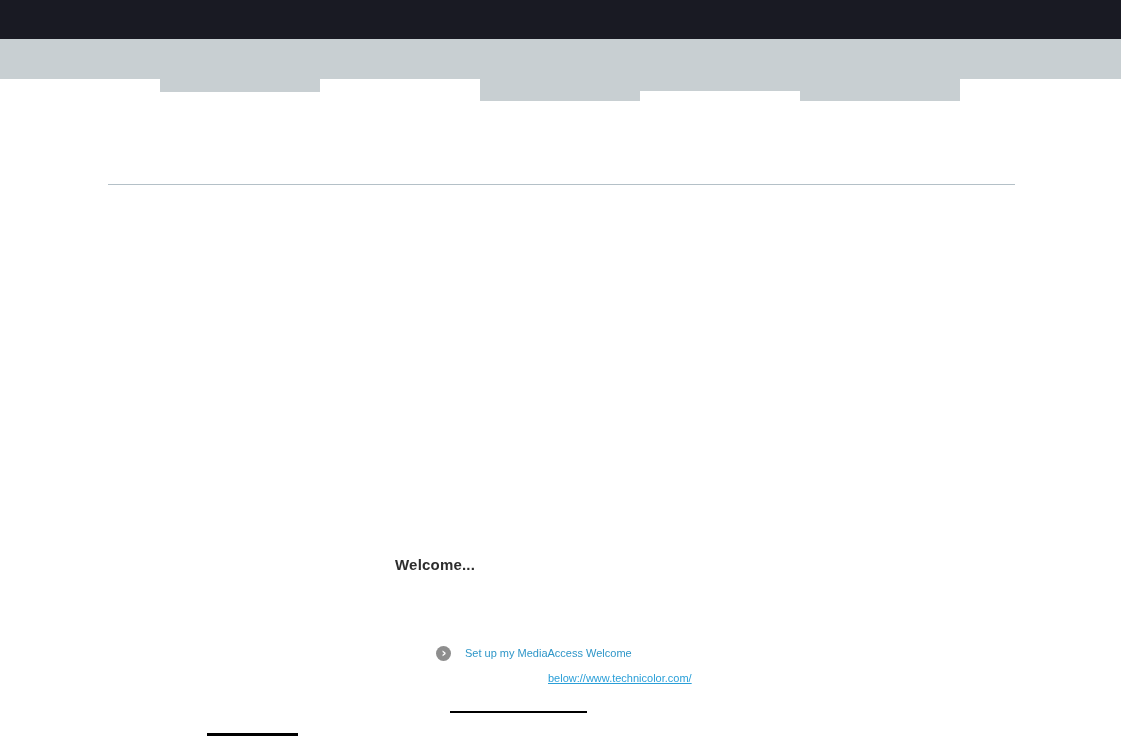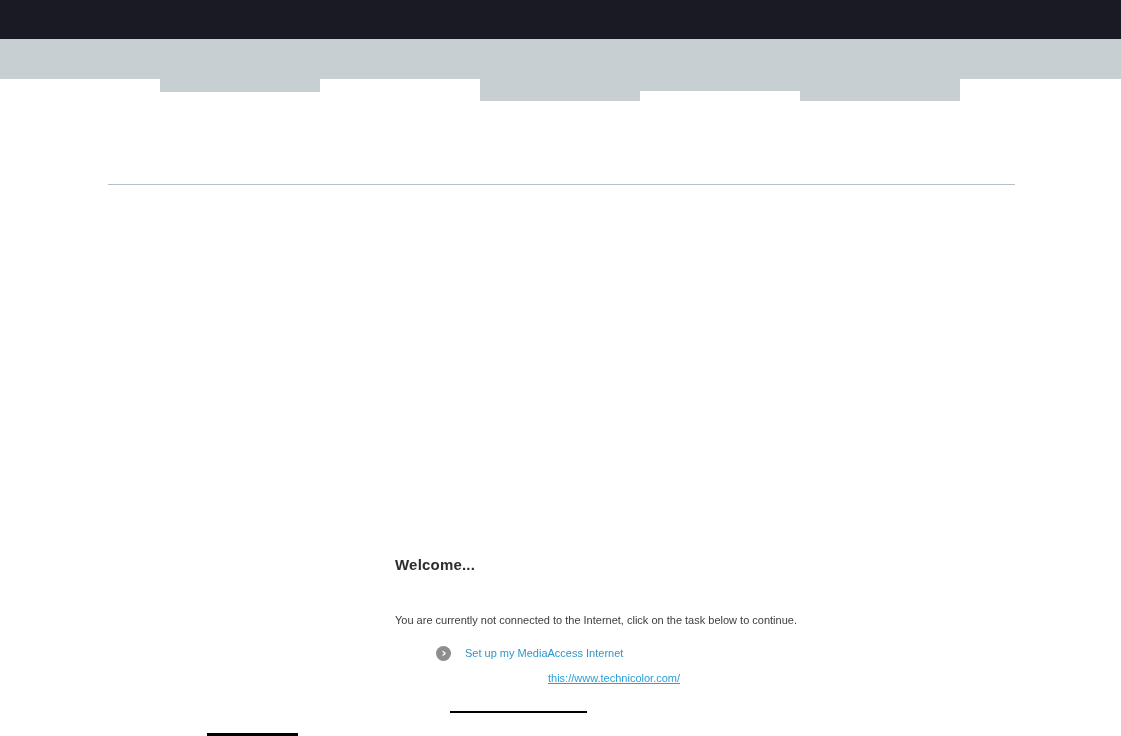--- a/index.html
+++ b/index.html
@@ -70,27 +70,26 @@
 
   <div class="tab tab1"></div>
   <div class="tab tab2"></div>
   <div class="tab tab3"></div>
   <div class="tab tab4"></div>
 
   <div class="divider"></div>
 
   <h1 class="page-title">Welcome...</h1>
 
-  <p class="para para2">You are currently not connected to the Internet, click on the task below to continue.</p>
 
   <div class="task-row">
     <span class="task-icon">
       <span class="chev">›</span>
     </span>
-    <a href="#" class="task-link">Set up my MediaAccess Internet</a>
+    <a href="#" class="task-link">Set up my MediaAccess Welcome</a>
   </div>
 
-  <a href="#" class="site-link">this://www.technicolor.com/</a>
+  <a href="#" class="site-link">below://www.technicolor.com/</a>
 
   <div class="short-line"></div>
   <div class="bottom-line"></div>
 
 </div>
 
 </body></html>

